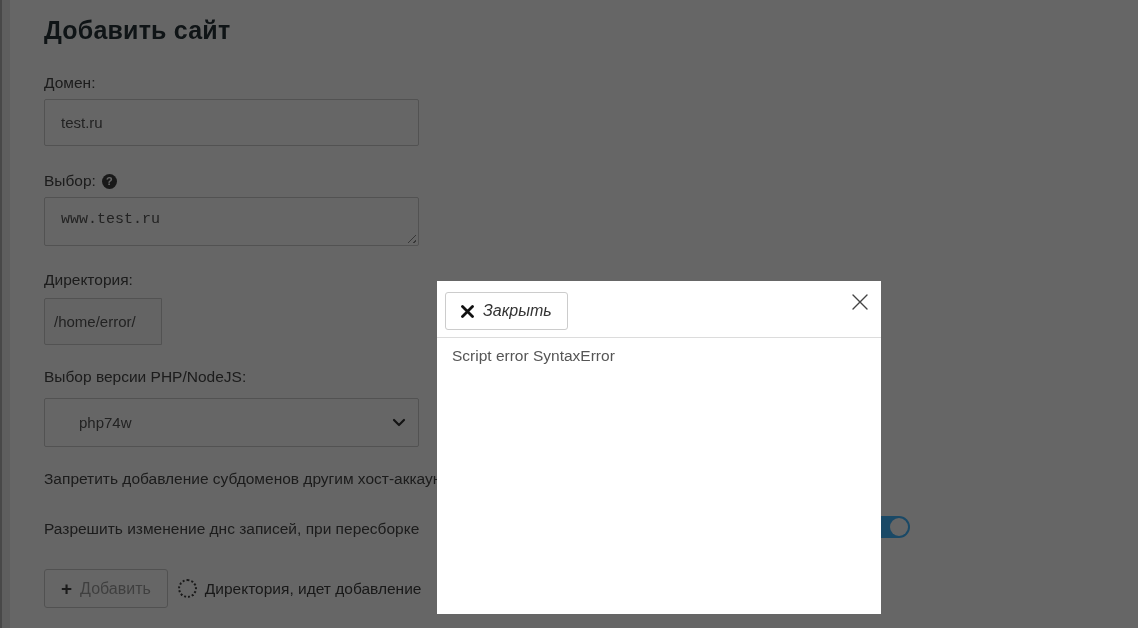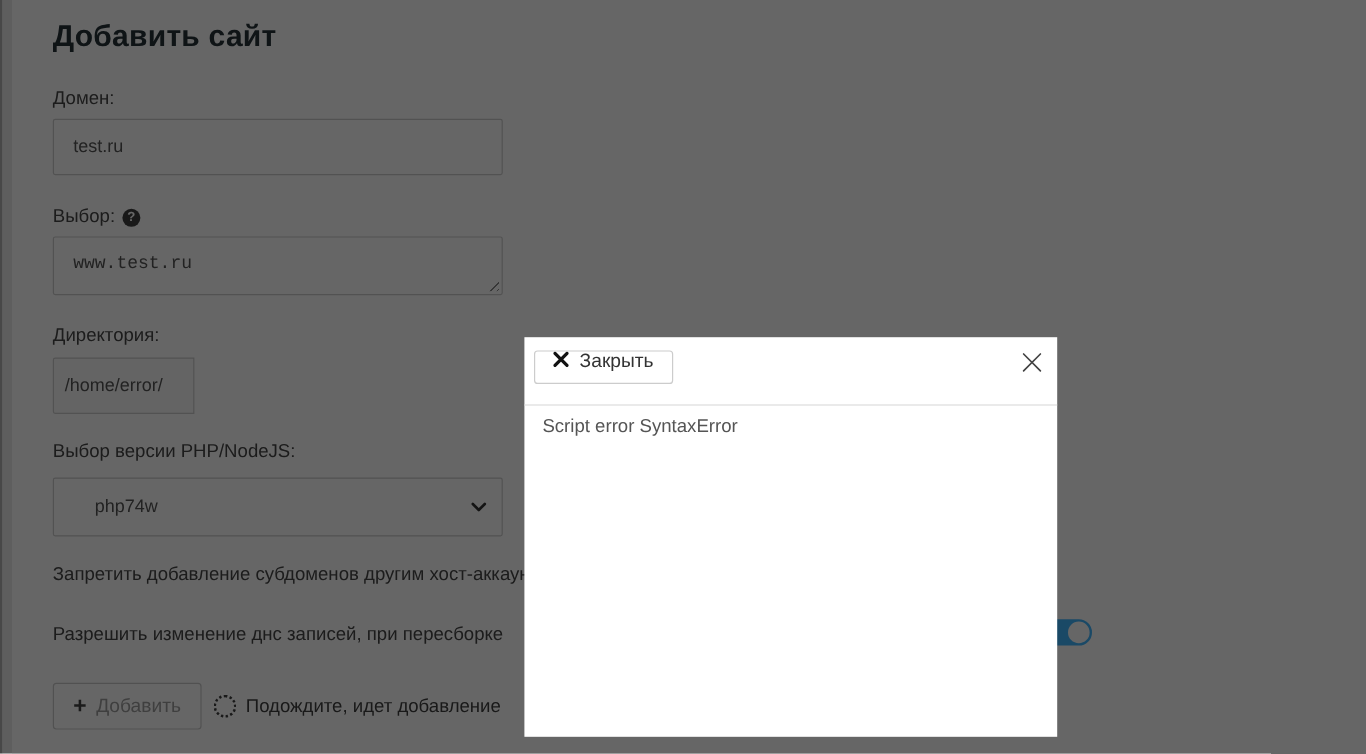--- a/index.html
+++ b/index.html
@@ -82,23 +82,23 @@
   @keyframes spin{to{transform:rotate(360deg);}}
   .progress-text{font-size:15.5px;color:#3f3f3f;margin-left:8px;white-space:nowrap;}
 
   
   .overlay{left:0;top:0;right:0;bottom:0;background:rgba(0,0,0,0.6);z-index:10;}
   .modal{
     left:437px;top:281px;width:444px;height:333px;background:#ffffff;z-index:20;
   }
   .modal-header{position:relative;height:56px;border-bottom:1px solid #dcdcdc;}
   .modal-close-btn{
-    position:absolute;left:8px;top:11px;height:28px;box-sizing:border-box;padding:0 15px;
-    background:#fff;border:1px solid #ccc;border-radius:3px;display:flex;gap:9px;
-    font-family:inherit;font-size:16px;color:#333;cursor:pointer;
+    position:absolute;left:8px;top:11px;height:38px;box-sizing:border-box;padding:0 15px;
+    background:#fff;border:1px solid #ccc;border-radius:3px;display:flex;align-items:center;gap:9px;
+    font-family:inherit;font-size:16px;color:#333;cursor:pointer;font-style:italic;
   }
   .corner-close{position:absolute;right:12px;top:12px;width:18px;height:18px;cursor:pointer;}
   .modal-body-text{position:absolute;left:15px;top:66px;font-size:15.5px;color:#555;}
 </style>
 </head>
 <body>
 
 <div>
   <div class="abs edge-line"></div>
   <div class="abs edge-gutter"></div>
@@ -135,21 +135,21 @@
   <div class="abs toggle">
     <div class="knob"></div>
   </div>
 
   <div class="abs submit-row">
     <button class="add-btn" disabled="">
       <span class="plus-icon">+</span>
       <span class="add-btn-label">Добавить</span>
     </button>
     <div class="spinner"></div>
-    <div class="progress-text">Подождите, идет добавление</div>
+    <div class="progress-text">Директория, идет добавление</div>
   </div>
 </div>
 
 <div class="abs overlay"></div>
 
 <div class="abs modal">
   <div class="modal-header">
     <button class="modal-close-btn">
       <svg width="13" height="13" viewBox="0 0 13 13">
         <path d="M1.5 1.5 L11.5 11.5 M11.5 1.5 L1.5 11.5" stroke="#111" stroke-width="2.8" stroke-linecap="round"></path>

